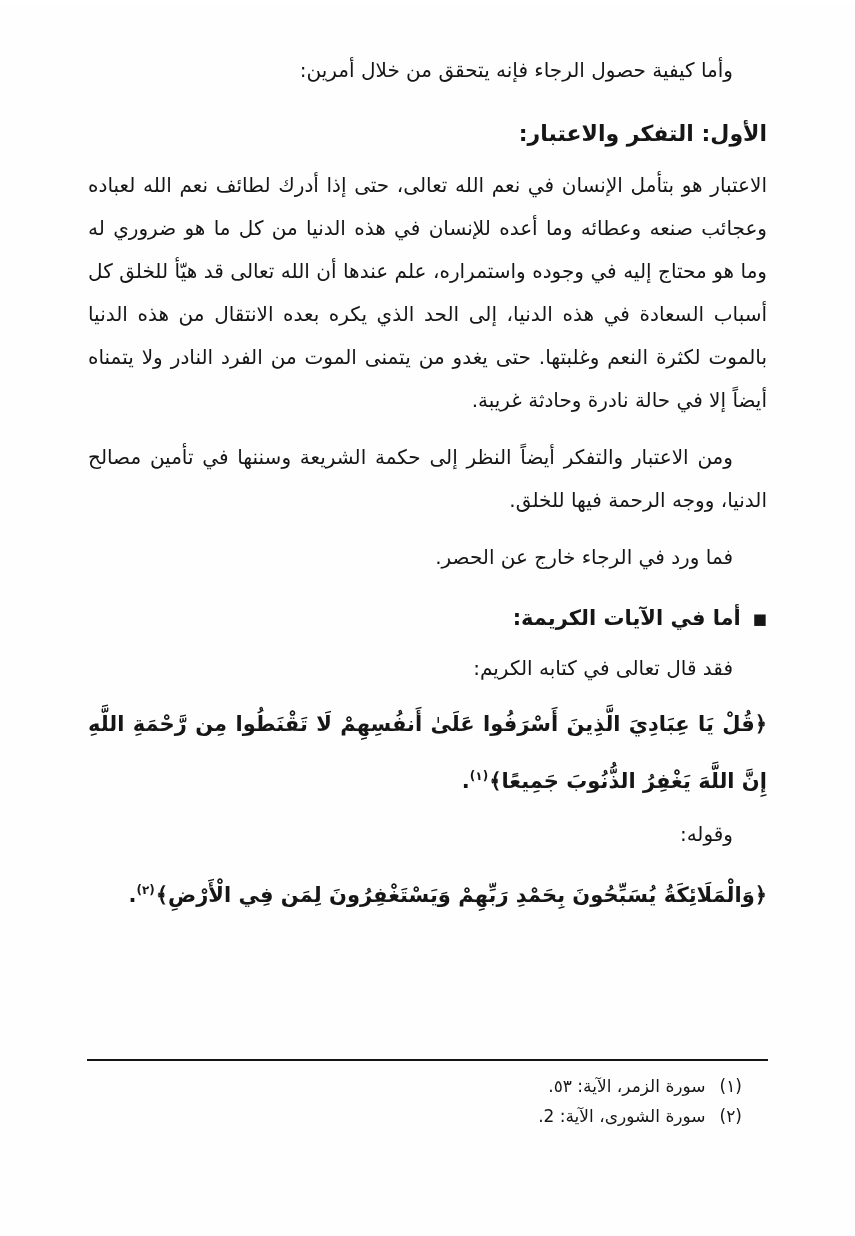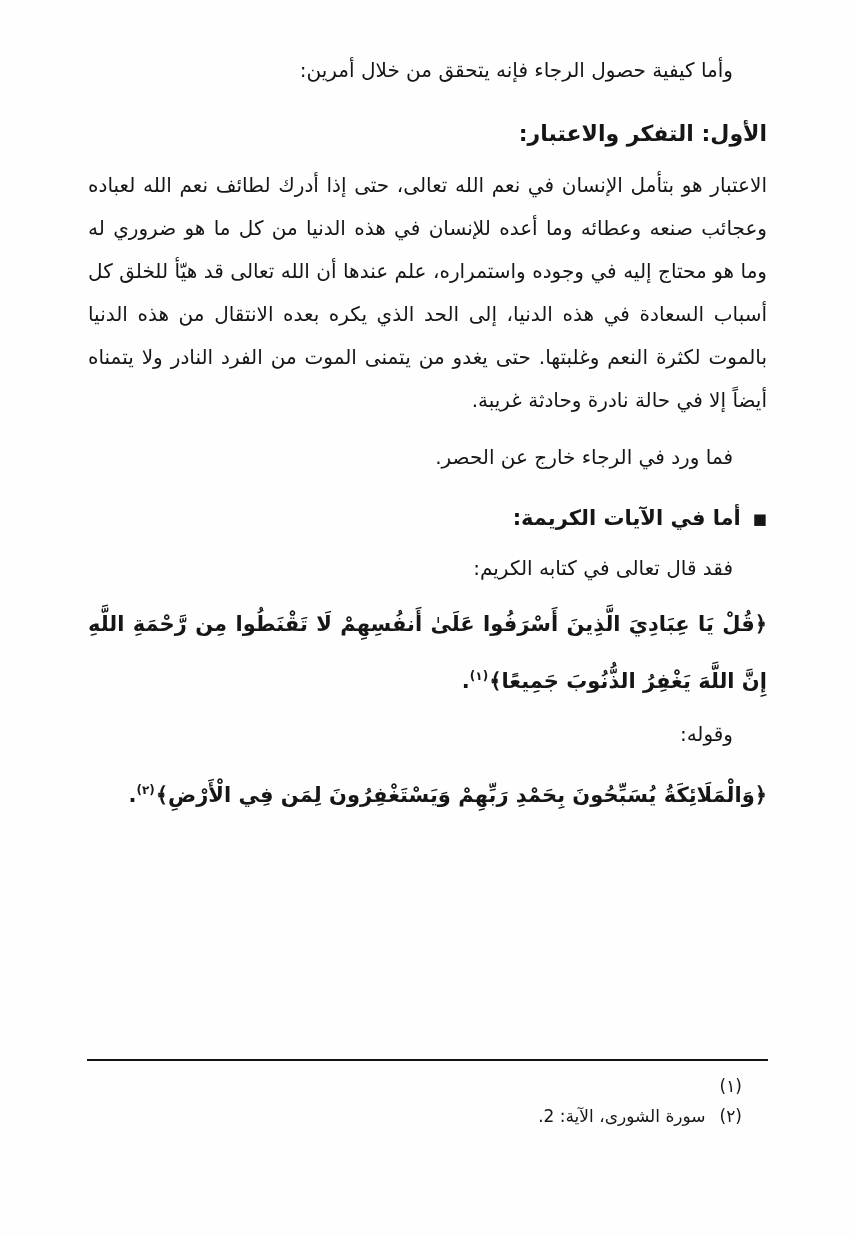--- a/index.html
+++ b/index.html
@@ -98,20 +98,21 @@
 
 <div class="page">
   <div class="content">
 
     <p class="body intro indent">وأما كيفية حصول الرجاء فإنه يتحقق من خلال أمرين:</p>
 
     <h2 class="heading">الأول: التفكر والاعتبار:</h2>
 
     <p class="body justify para">الاعتبار هو بتأمل الإنسان في نعم الله تعالى، حتى إذا أدرك لطائف نعم الله لعباده وعجائب صنعه وعطائه وما أعده للإنسان في هذه الدنيا من كل ما هو ضروري له وما هو محتاج إليه في وجوده واستمراره، علم عندها أن الله تعالى قد هيّأ للخلق كل أسباب السعادة في هذه الدنيا، إلى الحد الذي يكره بعده الانتقال من هذه الدنيا بالموت لكثرة النعم وغلبتها. حتى يغدو من يتمنى الموت من الفرد النادر ولا يتمناه أيضاً إلا في حالة نادرة وحادثة غريبة.</p>
 
+    <p class="body justify para indent">ومن الاعتبار والتفكر أيضاً النظر إلى حكمة الشريعة وسننها في تأمين مصالح الدنيا، ووجه الرحمة فيها للخلق.</p>
 
 
     <p class="body indent">فما ورد في الرجاء خارج عن الحصر.</p>
 
     <h3 class="subheading">
       <span class="bullet">■</span>
       <span>أما في الآيات الكريمة:</span>
     </h3>
 
     <p class="body indent">فقد قال تعالى في كتابه الكريم:</p>
@@ -122,20 +123,21 @@
 
     <p class="verse"><span>﴿وَالْمَلَائِكَةُ يُسَبِّحُونَ بِحَمْدِ رَبِّهِمْ وَيَسْتَغْفِرُونَ لِمَن فِي الْأَرْضِ﴾</span><sup class="ref">(٢)</sup><span>.</span></p>
 
   </div>
 
   <div class="footnotes">
     <div class="fn-rule"></div>
 
     <div class="fn-row">
       <span class="fn-marker">(١)</span>
+      <span class="fn-text">سورة الزمر، الآية: ٥٣.</span>
     </div>
 
     <div class="fn-row">
       <span class="fn-marker">(٢)</span>
       <span class="fn-text">سورة الشورى، الآية: 2.</span>
     </div>
   </div>
 
 </div>
 

